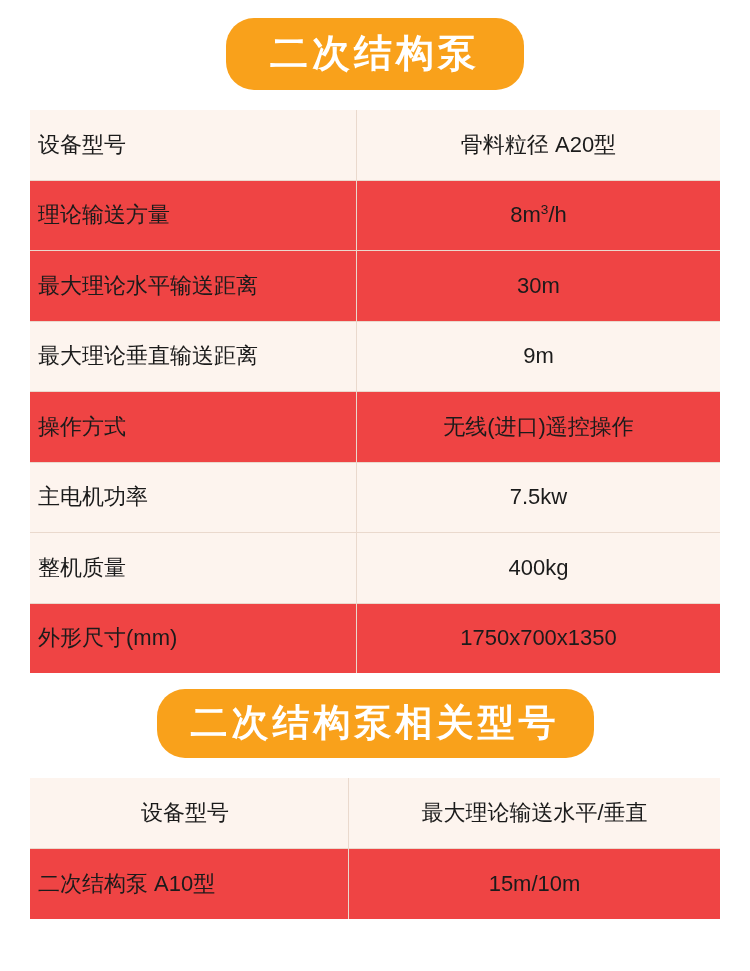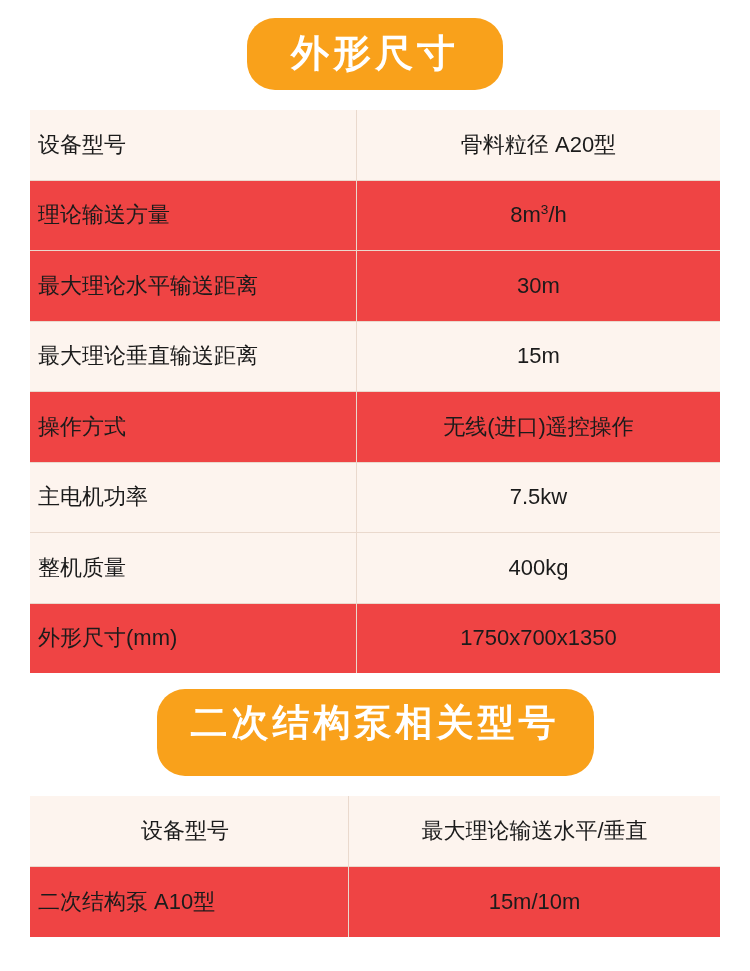--- a/index.html
+++ b/index.html
@@ -37,21 +37,21 @@
     text-align: center;
     line-height: 1;
     padding: 16px 44px 18px 44px;
     white-space: nowrap;
   }
   #banner-1 {
     margin-top: 18px;
   }
   #banner-2 {
     margin-top: 16px;
-    padding: 15px 34px 35px 34px;
+    padding: 15px 34px 17px 34px;
     font-size: 37px;
   }
 
   
   .spec-table {
     width: 690px;
     margin: 0 auto;
     border-collapse: collapse;
     table-layout: fixed;
   }
@@ -109,42 +109,42 @@
     vertical-align: super;
     line-height: 0;
   }
 </style>
 </head>
 <body>
 
 <div class="page">
 
   <div class="banner-wrap">
-    <div class="banner" id="banner-1">外形尺寸</div>
+    <div class="banner" id="banner-1">二次结构泵</div>
   </div>
 
   <table class="spec-table" id="table-spec">
     <tbody>
       <tr class="band-a">
         <td class="col-label">设备型号</td>
         <td class="col-value">骨料粒径 A20型</td>
       </tr>
       <tr class="band-b">
         <td class="col-label">理论输送方量</td>
         <td class="col-value">
           <span>8m</span><sup>3</sup><span>/h</span>
         </td>
       </tr>
       <tr class="band-b">
         <td class="col-label">最大理论水平输送距离</td>
         <td class="col-value">30m</td>
       </tr>
       <tr class="band-a">
         <td class="col-label">最大理论垂直输送距离</td>
-        <td class="col-value">15m</td>
+        <td class="col-value">9m</td>
       </tr>
       <tr class="band-b">
         <td class="col-label">操作方式</td>
         <td class="col-value">无线(进口)遥控操作</td>
       </tr>
       <tr class="band-a">
         <td class="col-label">主电机功率</td>
         <td class="col-value">7.5kw</td>
       </tr>
       <tr class="band-a">

